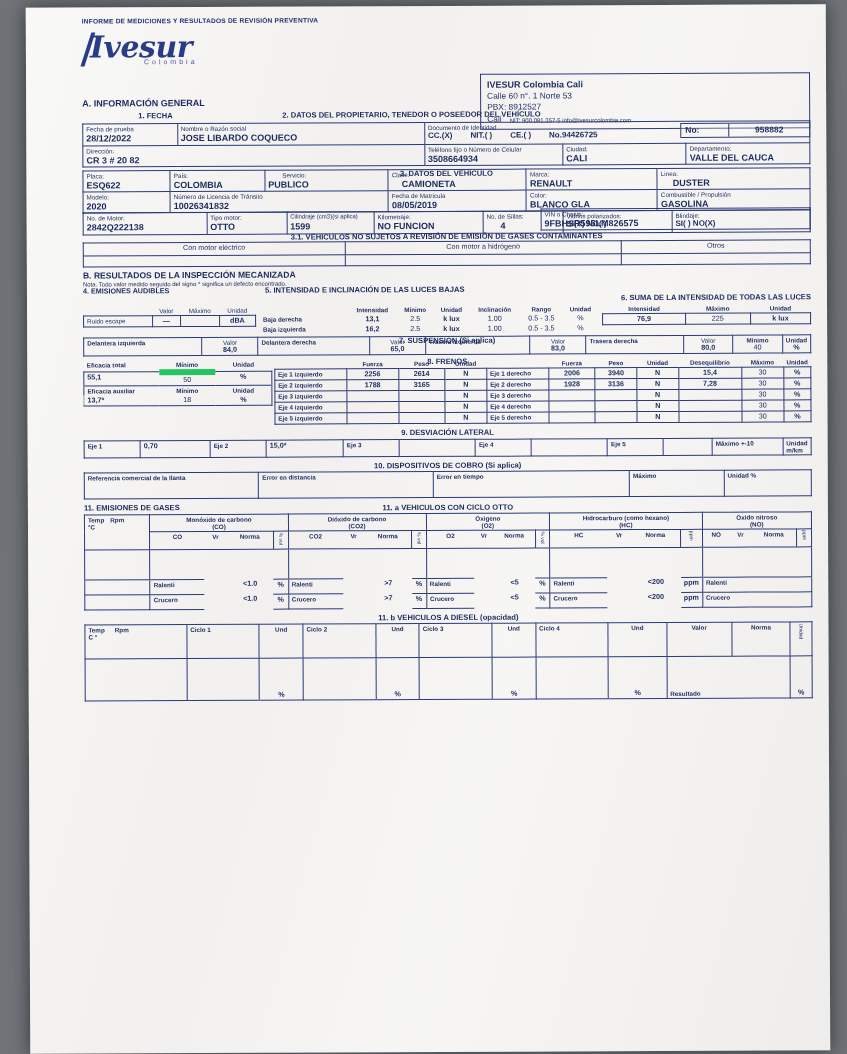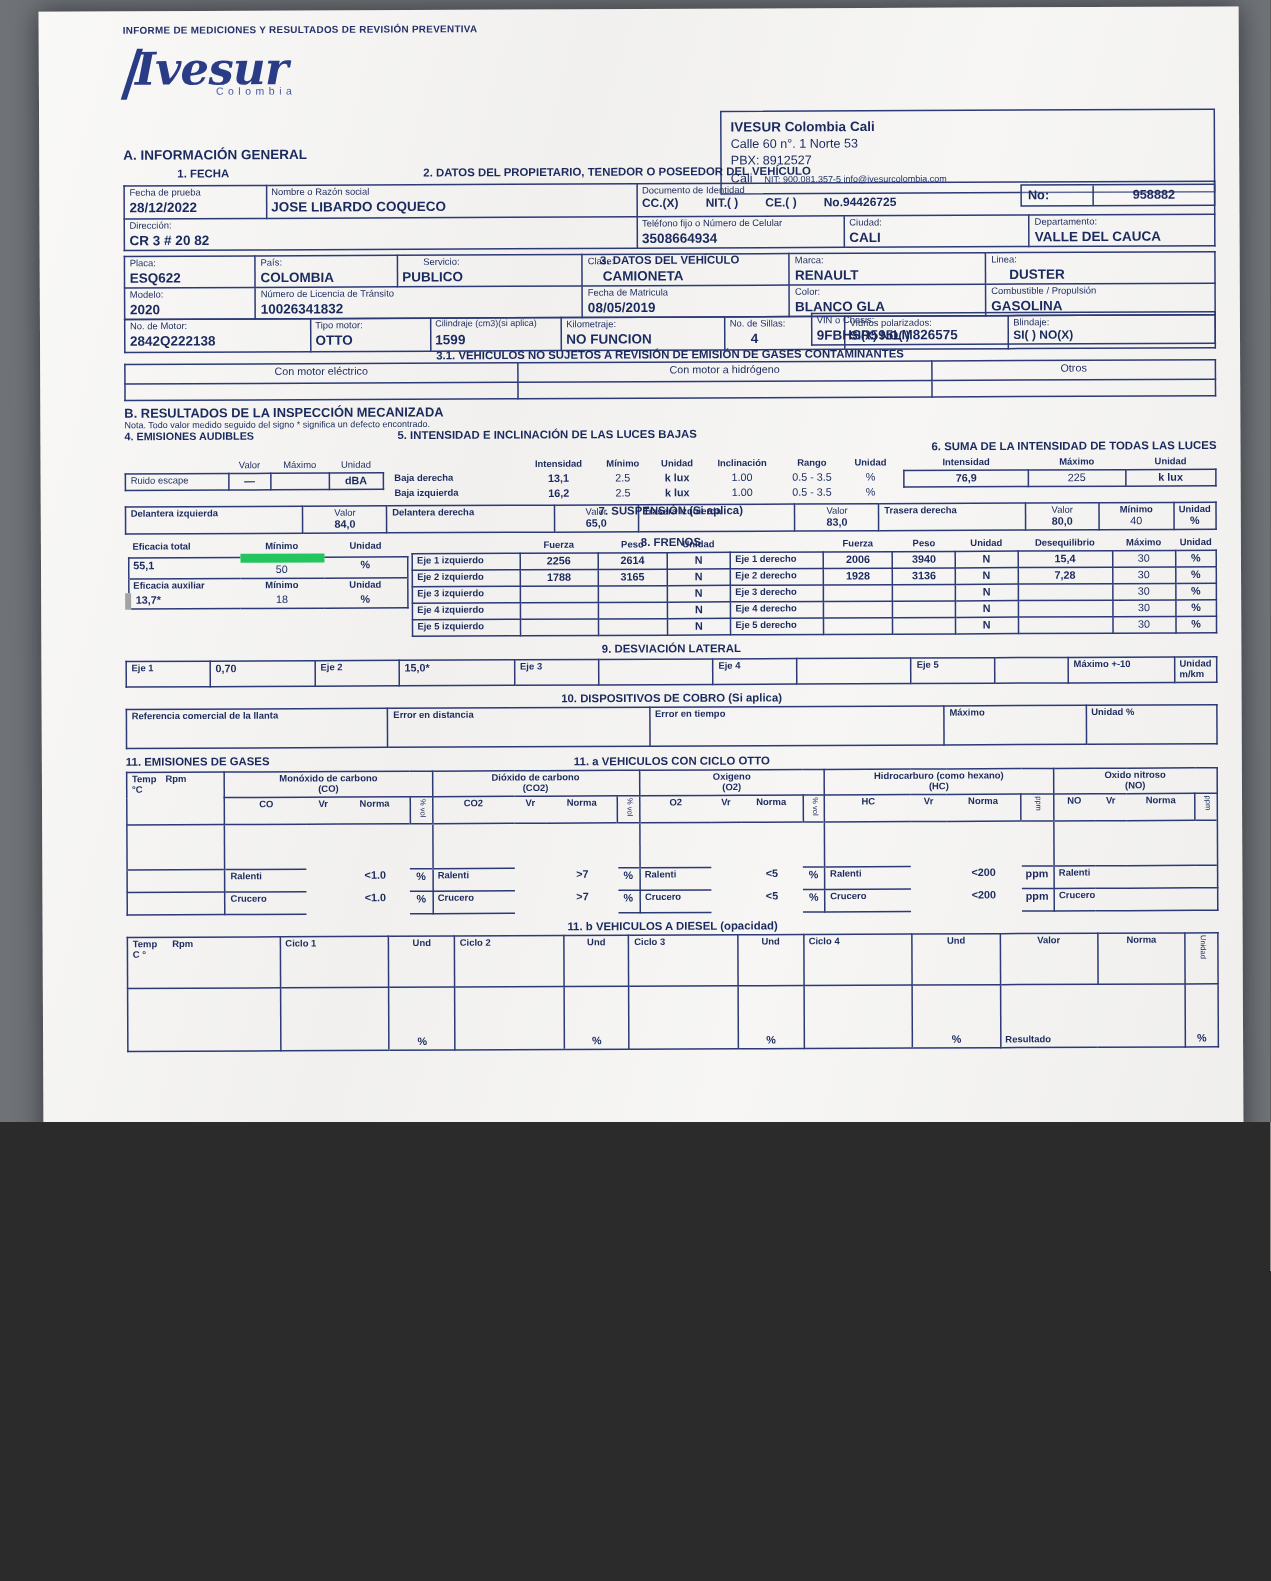--- a/index.html
+++ b/index.html
@@ -1,17 +1,17 @@
 <!DOCTYPE html>
 <html><head>
 <meta charset="utf-8">
 <style>
   html,body{margin:0;padding:0;background:#2b2b2b;}
   body{font-family:"Liberation Sans",sans-serif;}
-  .page{position:relative;width:847px;height:748px;background:#6f7378;overflow:hidden;}
+  .page{position:relative;width:847px;height:1054px;background:#6f7378;overflow:hidden;}
   .sheet{position:absolute;left:28px;top:6px;width:800px;height:1046px;
          background:#f2f1ef;
          box-shadow:0 0 18px rgba(0,0,0,.55);
          transform:rotate(-0.25deg);}
   .sheet:before{content:"";position:absolute;inset:0;
         background:linear-gradient(105deg,rgba(255,255,255,.55) 0%,rgba(235,235,232,.15) 35%,rgba(255,255,255,.35) 60%,rgba(225,225,222,.25) 100%);
         pointer-events:none;}
   .doc{position:absolute;left:56px;top:10px;width:728px;height:1020px;color:#1b2a5e;
        font-size:7.2px;line-height:1.12;}
   .doc *{box-sizing:border-box;}
@@ -69,21 +69,21 @@
 
       <div class="nobox">
         <div>No:</div>
         <div>958882</div>
       </div>
 
       <div style="position:relative;margin-top:26px;height:14px;">
         <span class="secA">A. INFORMACIÓN GENERAL</span>
       </div>
       <div style="position:relative;height:11px;">
-        <span class="b" style="margin-left:36px;font-size:7.6px;">1. FECHA</span>
+        <span class="b" style="margin-left:56px;font-size:7.6px;">1. FECHA</span>
         <span class="title" style="position:absolute;left:200px;top:0;">2. DATOS DEL PROPIETARIO, TENEDOR O POSEEDOR DEL VEHÍCULO</span>
       </div>
 
       <table>
         <tbody>
             <tr>
           <td style="width:13%">
             <div class="lbl">Fecha de prueba</div>
             <div class="val hand">28/12/2022</div>
           </td>
@@ -373,21 +373,21 @@
             <td class="b" style="border-right:none;border-top:1px solid #2c3a76;border-bottom:none;border-left:1px solid #2c3a76;">55,1</td>
             <td class="c" style="border:none;border-top:6px solid #22c55e;">50</td>
             <td class="c b" style="border:none;border-top:1px solid #2c3a76;border-right:1px solid #2c3a76;">%</td>
           </tr>
           <tr>
             <td class="lbl b" style="border:none;border-left:1px solid #2c3a76;border-top:1px solid #2c3a76;">Eficacia auxiliar</td>
             <td class="lbl b c" style="border:none;border-top:1px solid #2c3a76;">Mínimo</td>
             <td class="lbl b c" style="border:none;border-top:1px solid #2c3a76;border-right:1px solid #2c3a76;">Unidad</td>
           </tr>
           <tr>
-            <td class="b" style="border:none;border-left:4px solid #a3a3a3;border-bottom:1px solid #2c3a76;">13,7*</td>
+            <td class="b" style="border:none;border-left:1px solid #a3a3a3;border-bottom:1px solid #2c3a76;">13,7*</td>
             <td class="c" style="border:none;border-bottom:1px solid #2c3a76;">18</td>
             <td class="c b" style="border:none;border-right:1px solid #2c3a76;border-bottom:1px solid #2c3a76;">%</td>
           </tr>
         </tbody>
           </table>
 
         <table style="width:74%;margin-left:2px;">
           <tbody>
               <tr>
             <td style="border:none;width:14%"></td>

